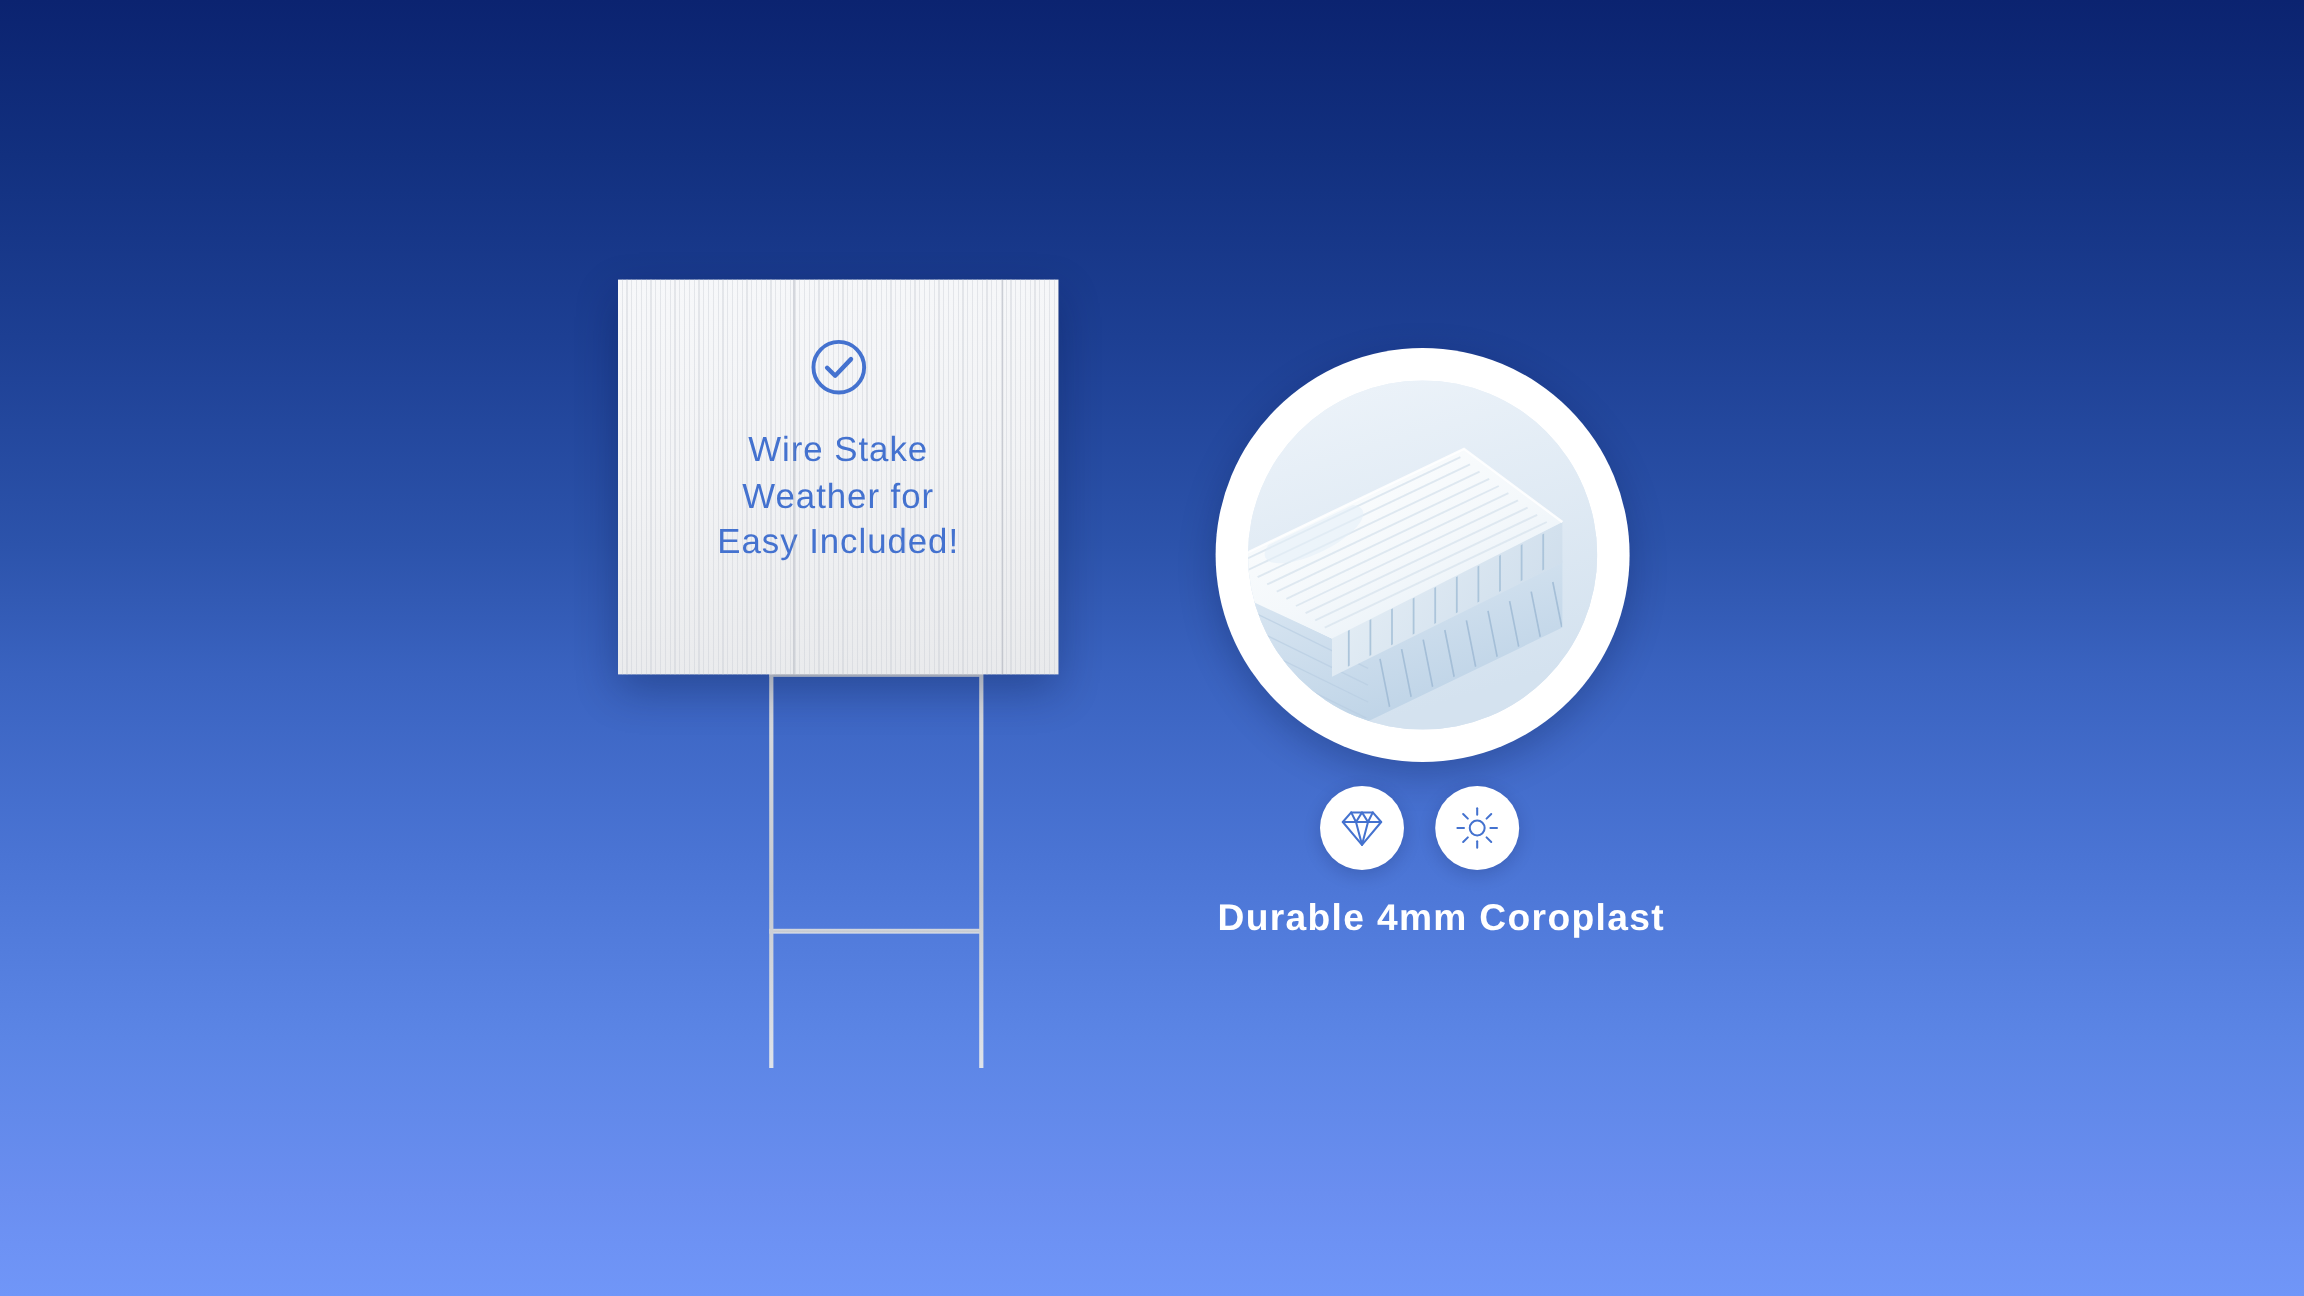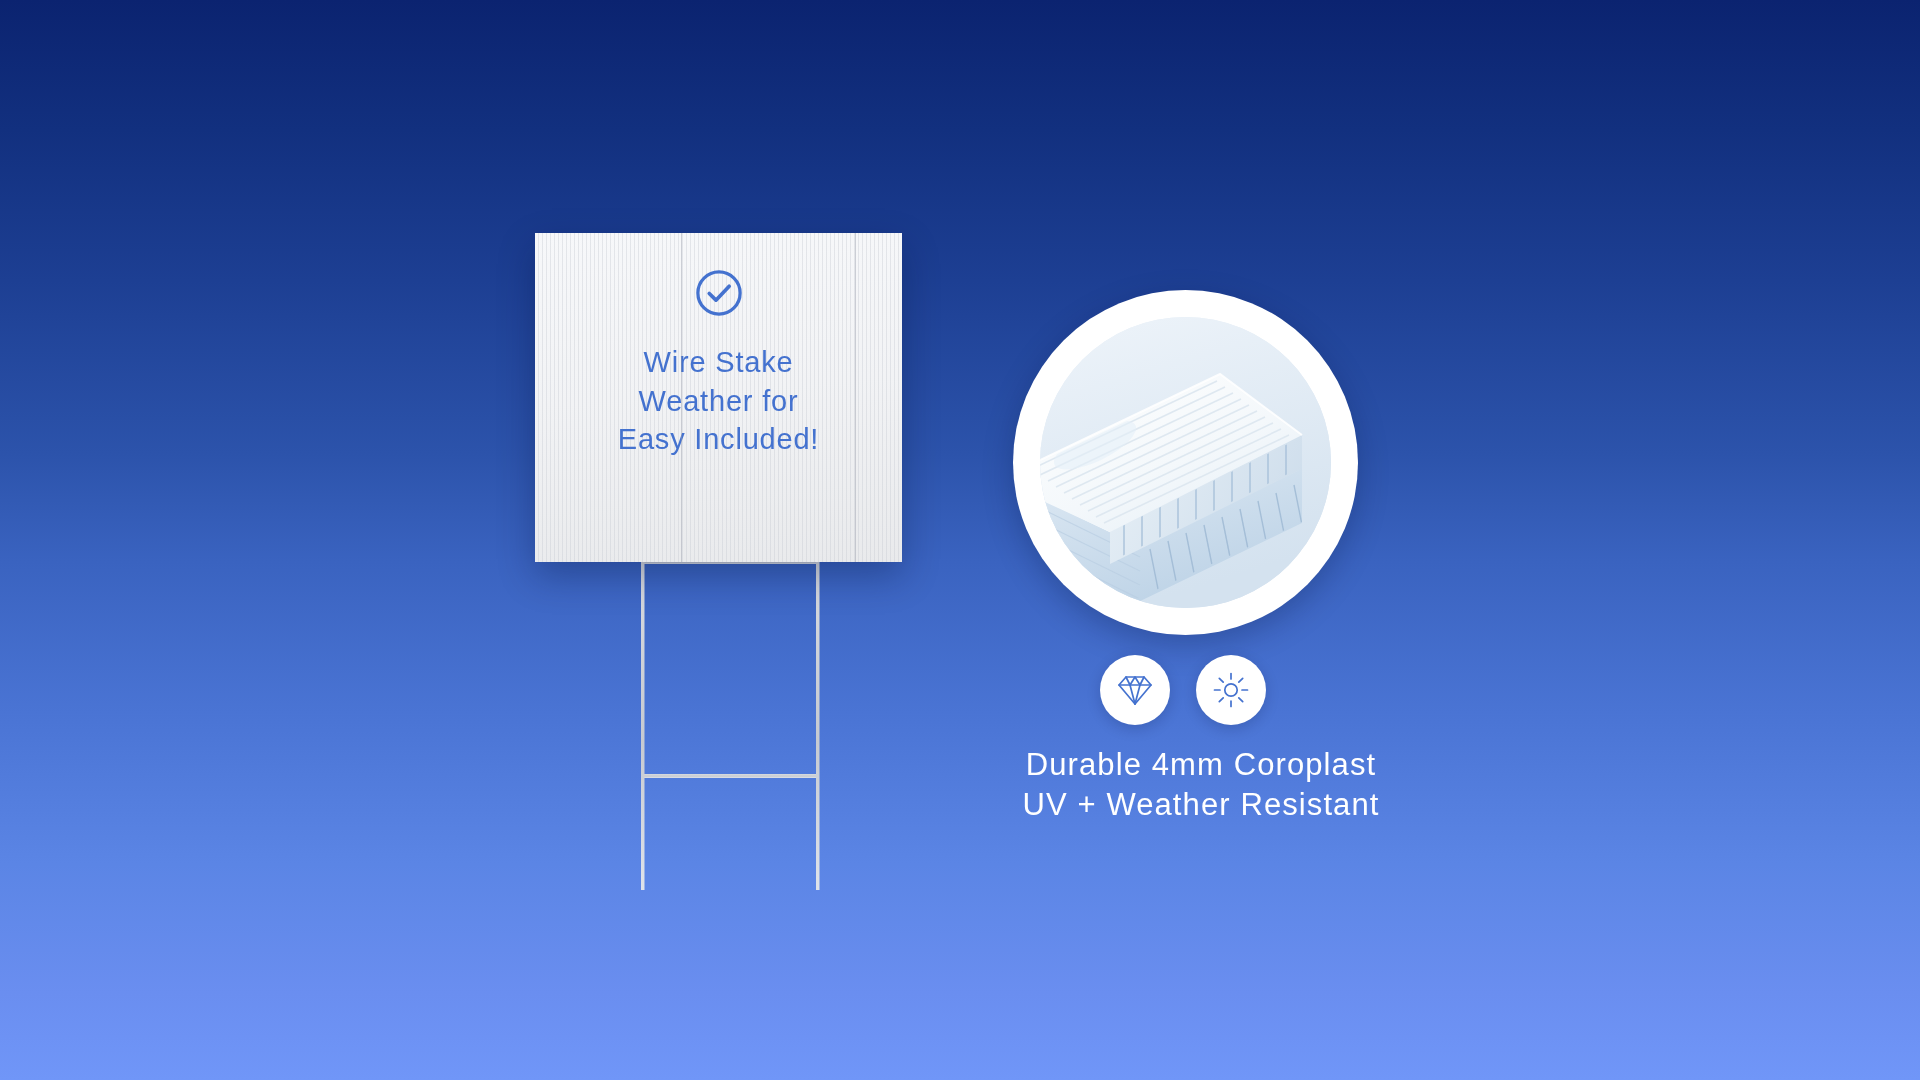--- a/index.html
+++ b/index.html
@@ -28,23 +28,22 @@
     position:absolute; left:0; top:0; width:367px; height:329px;
     background:
       repeating-linear-gradient(90deg,
         rgba(255,255,255,0) 0px,
         rgba(255,255,255,0) 3px,
         rgba(198,202,210,0.40) 3px,
         rgba(198,202,210,0.40) 4px),
       linear-gradient(175deg,#f7f8fa 0%, #f2f3f5 48%, #e9eaec 100%);
     box-shadow:0 14px 34px rgba(4,16,56,0.30);
     display:flex; flex-direction:column; align-items:center;
-    padding-top:34px;
+    padding-top:47px;
     z-index:3;
-    margin-left:20px;
   }
   .sign-seam {
     position:absolute; top:0; bottom:0; width:1px;
     background:rgba(150,156,168,0.45); z-index:4;
   }
 
   .check-icon { width:52px; height:52px; display:block; margin-bottom:24px; }
 
   .sign-text {
     color:#4472cf;
@@ -75,21 +74,21 @@
     width:70px; height:70px; border-radius:50%; background:#ffffff;
     display:flex; align-items:center; justify-content:center;
     box-shadow:0 4px 14px rgba(4,16,56,0.18);
   }
   .badge svg { width:40px; height:40px; }
 
   
   #caption {
     position:absolute; left:966px; top:745px; width:470px;
     color:#ffffff; font-size:31px; line-height:1.30;
-    letter-spacing:1.1px; text-align:center; font-weight:400;
+    letter-spacing:1.1px; text-align:center; font-weight:700;
   }
 </style>
 </head>
 <body>
 
 <div id="sign-group">
 
   <svg class="stake" viewBox="0 0 438 660" fill="none" xmlns="http://www.w3.org/2000/svg">
     <defs>
       <linearGradient id="wireG" x1="0" y1="0" x2="0" y2="1">
@@ -240,14 +239,13 @@
         <line x1="27.8" y1="27.8" x2="31.7" y2="31.7"></line>
         <line x1="8.3" y1="31.7" x2="12.2" y2="27.8"></line>
         <line x1="27.8" y1="12.2" x2="31.7" y2="8.3"></line>
       </g>
     </svg>
   </div>
 </div>
 
 <div id="caption">
   <div>Durable 4mm Coroplast</div>
-  <div>UV + Weather Resistant</div>
 </div>
 
 </body></html>

